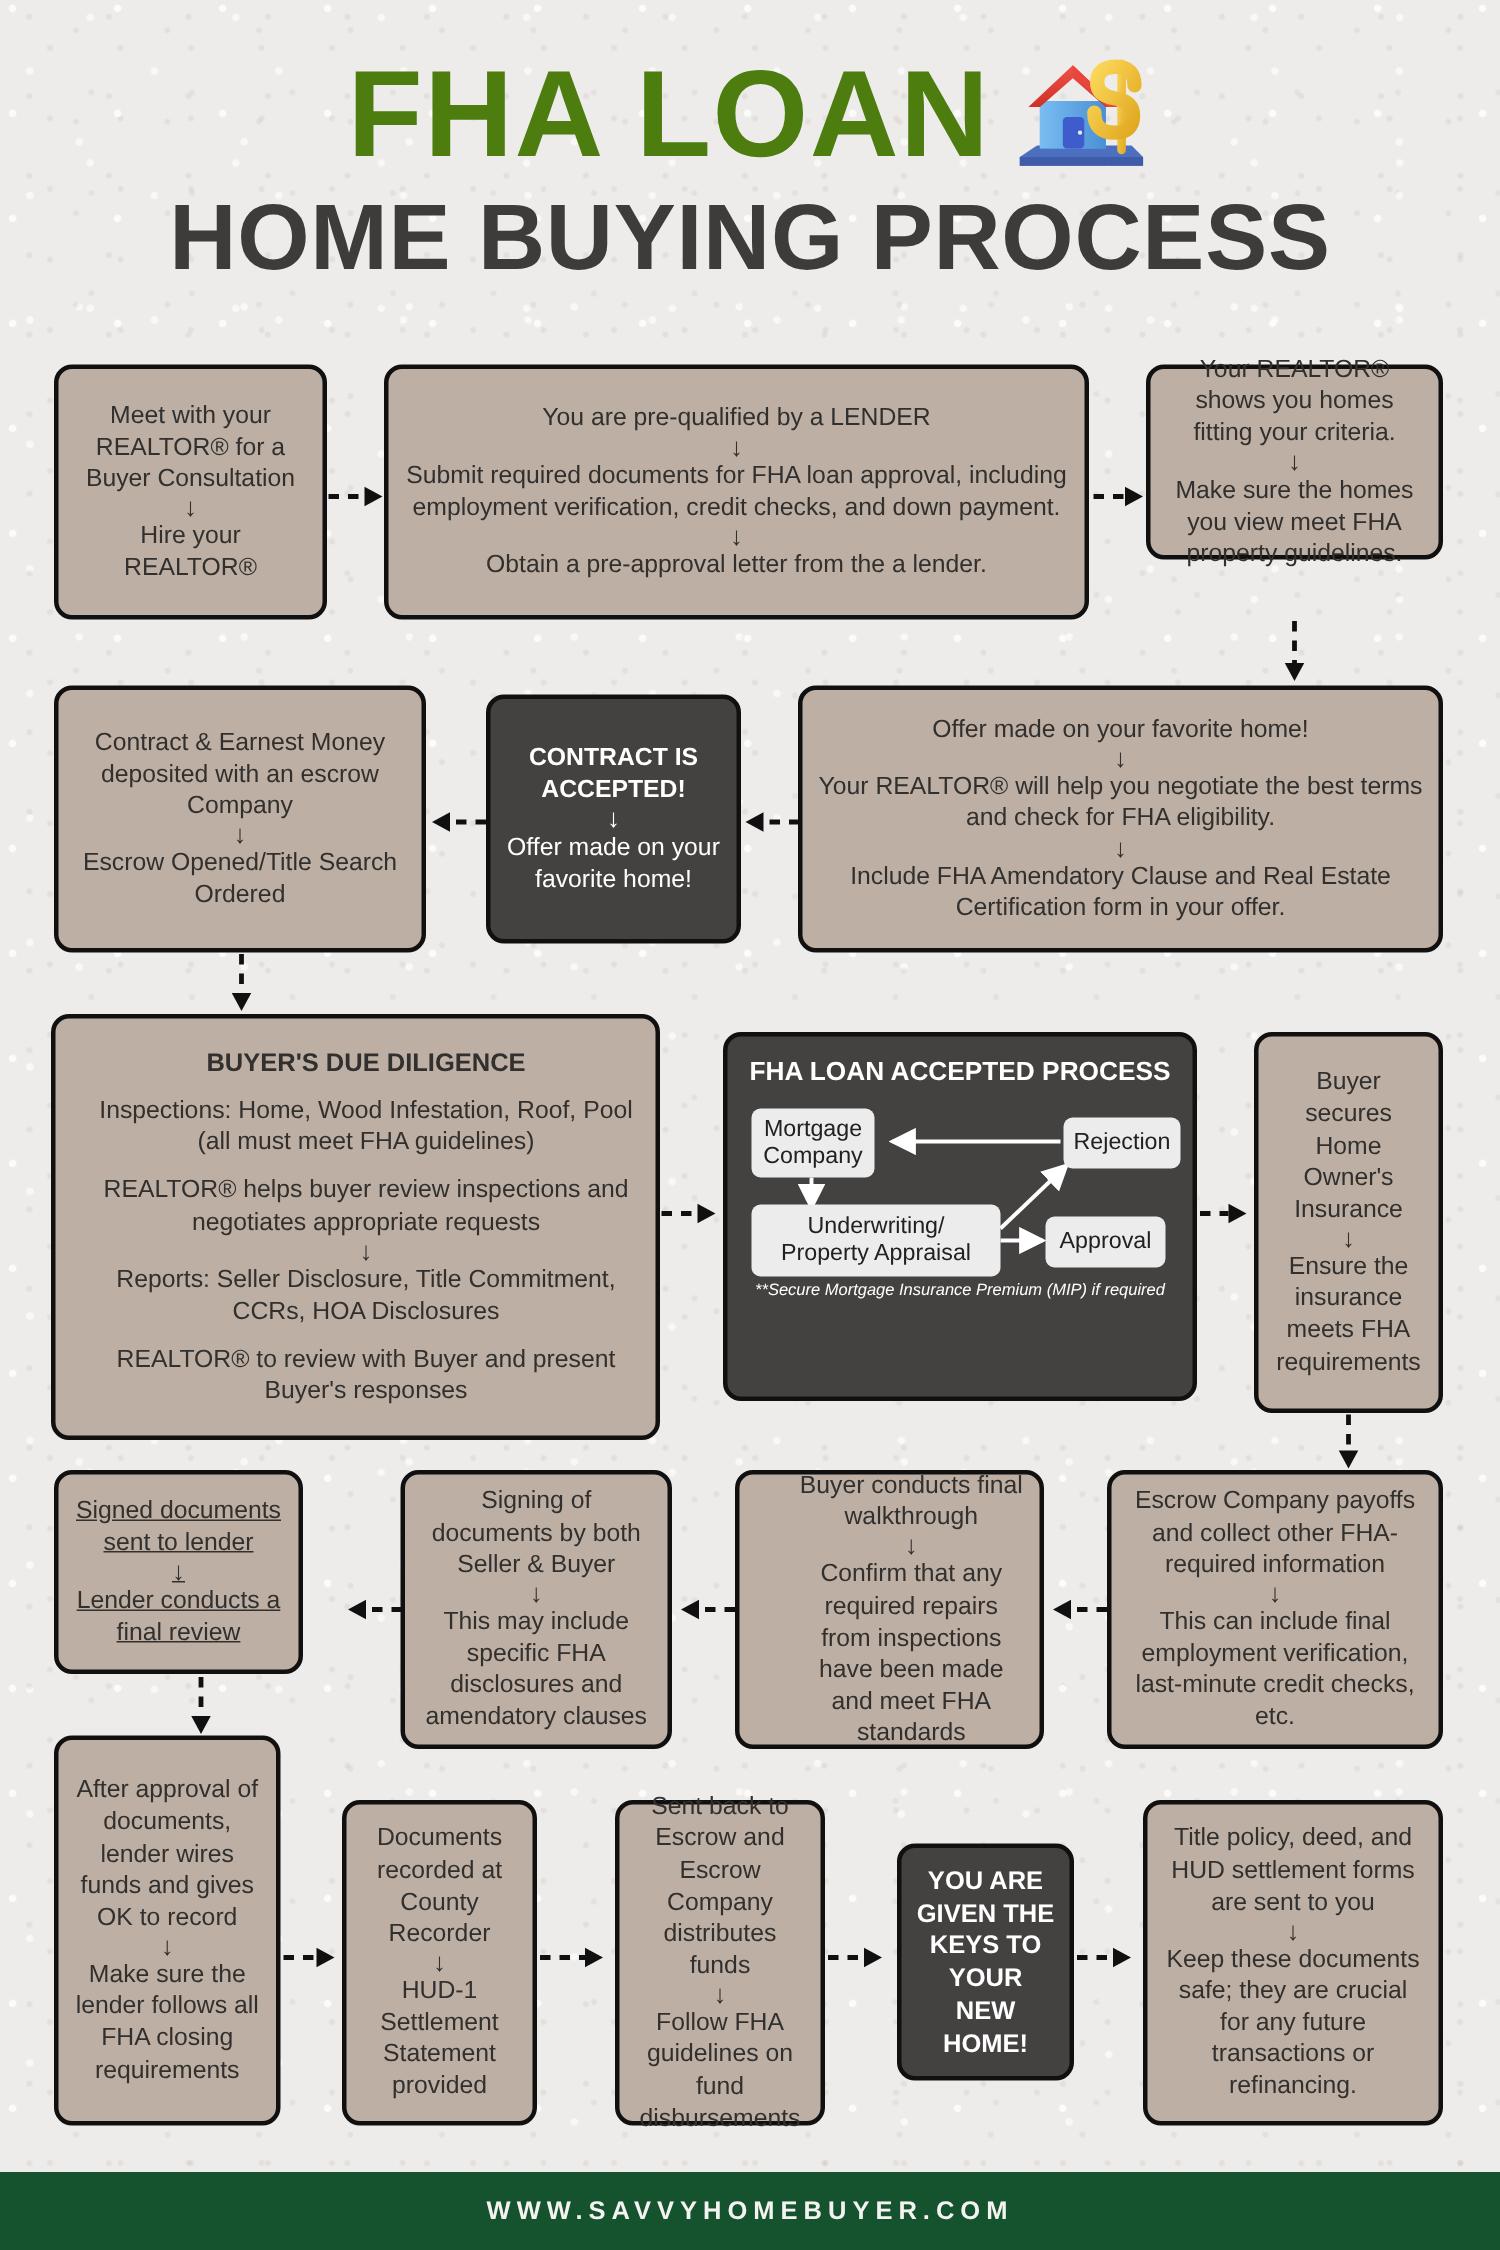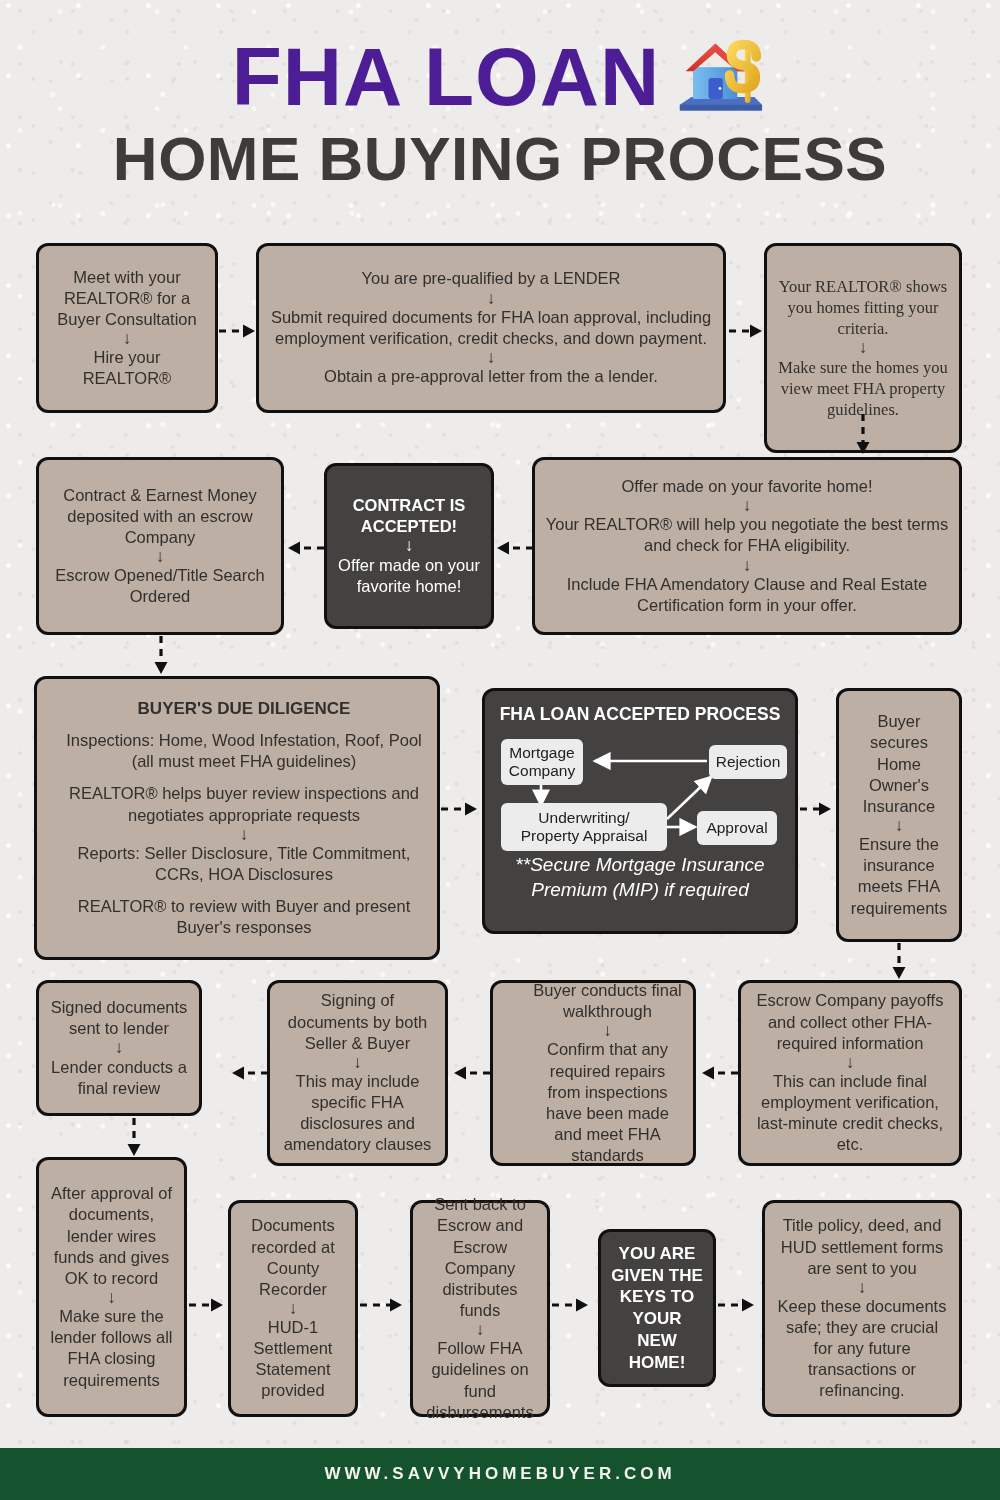--- a/index.html
+++ b/index.html
@@ -40,21 +40,21 @@
     position: absolute;
     left: 0; top: 34px;
     width: 1000px;
     text-align: center;
   }
   .title-line1 {
     font-size: 82px;
     font-weight: 800;
     letter-spacing: 1px;
     line-height: 1.0;
-    color: #4c1d95;
+    color: #4d7c0f;
     white-space: nowrap;
     display: flex;
     align-items: center;
     justify-content: center;
     gap: 12px;
   }
   .title-line2 {
     font-size: 62px;
     font-weight: 800;
     letter-spacing: 0.5px;
@@ -116,21 +116,21 @@
     line-height: 1.18;
     display: flex;
     align-items: center;
     justify-content: center;
     text-align: center;
     padding: 4px 6px;
   }
   .mini svg { position: absolute; left: 0; top: 0; overflow: visible; }
   .mip-note {
     font-style: italic;
-    font-size: 19px;
+    font-size: 11px;
     line-height: 1.3;
     margin-top: 8px;
     color: #ffffff;
     text-align: center;
   }
 
   
   .footer {
     position: absolute;
     left: 0; bottom: 0;
@@ -220,21 +220,21 @@
     <p>Obtain a pre-approval letter from the a lender.</p>
   </div>
 
   <div class="conn" style="left:729px; top:322px;">
     <svg width="36" height="18" viewBox="0 0 36 18">
       <line x1="0" y1="9" x2="21" y2="9" stroke="#111010" stroke-width="3.2" stroke-dasharray="7,6"></line>
       <path d="M21 2.5 L33 9 L21 15.5 Z" fill="#111010"></path>
     </svg>
   </div>
 
-  <div class="node" style="left:764px; top:243px; width:198px; height:210px; font-size:16.5px;font-family:Liberation Serif, serif;">
+  <div class="node" style="left:764px; top:243px; width:198px; height:130px; font-size:16.5px;">
     <p>Your REALTOR® shows you homes fitting your criteria.</p>
     <p class="arrow-dn">↓</p>
     <p>Make sure the homes you view meet FHA property guidelines.</p>
   </div>
 
   <div class="conn" style="left:854px; top:414px;">
     <svg width="18" height="44" viewBox="0 0 18 44">
       <line x1="9" y1="0" x2="9" y2="28" stroke="#111010" stroke-width="3.2" stroke-dasharray="7,6"></line>
       <path d="M2.5 28 L9 40 L15.5 28 Z" fill="#111010"></path>
     </svg>
@@ -380,21 +380,21 @@
     <p>This may include specific FHA disclosures and amendatory clauses</p>
   </div>
 
   <div class="conn" style="left:228px; top:1064px;">
     <svg width="40" height="18" viewBox="0 0 40 18">
       <line x1="40" y1="9" x2="16" y2="9" stroke="#111010" stroke-width="3.2" stroke-dasharray="7,6"></line>
       <path d="M16 2.5 L4 9 L16 15.5 Z" fill="#111010"></path>
     </svg>
   </div>
 
-  <div class="node" style="left:36px; top:980px; width:166px; height:136px; font-size:16.5px;">
+  <div class="node" style="left:36px; top:980px; width:166px; height:136px; font-size:16.5px;text-decoration:underline;">
     <p>Signed documents sent to lender</p>
     <p class="arrow-dn">↓</p>
     <p>Lender conducts a final review</p>
   </div>
 
   <div class="conn" style="left:125px; top:1118px;">
     <svg width="18" height="42" viewBox="0 0 18 42">
       <line x1="9" y1="0" x2="9" y2="26" stroke="#111010" stroke-width="3.2" stroke-dasharray="7,6"></line>
       <path d="M2.5 26 L9 38 L15.5 26 Z" fill="#111010"></path>
     </svg>

